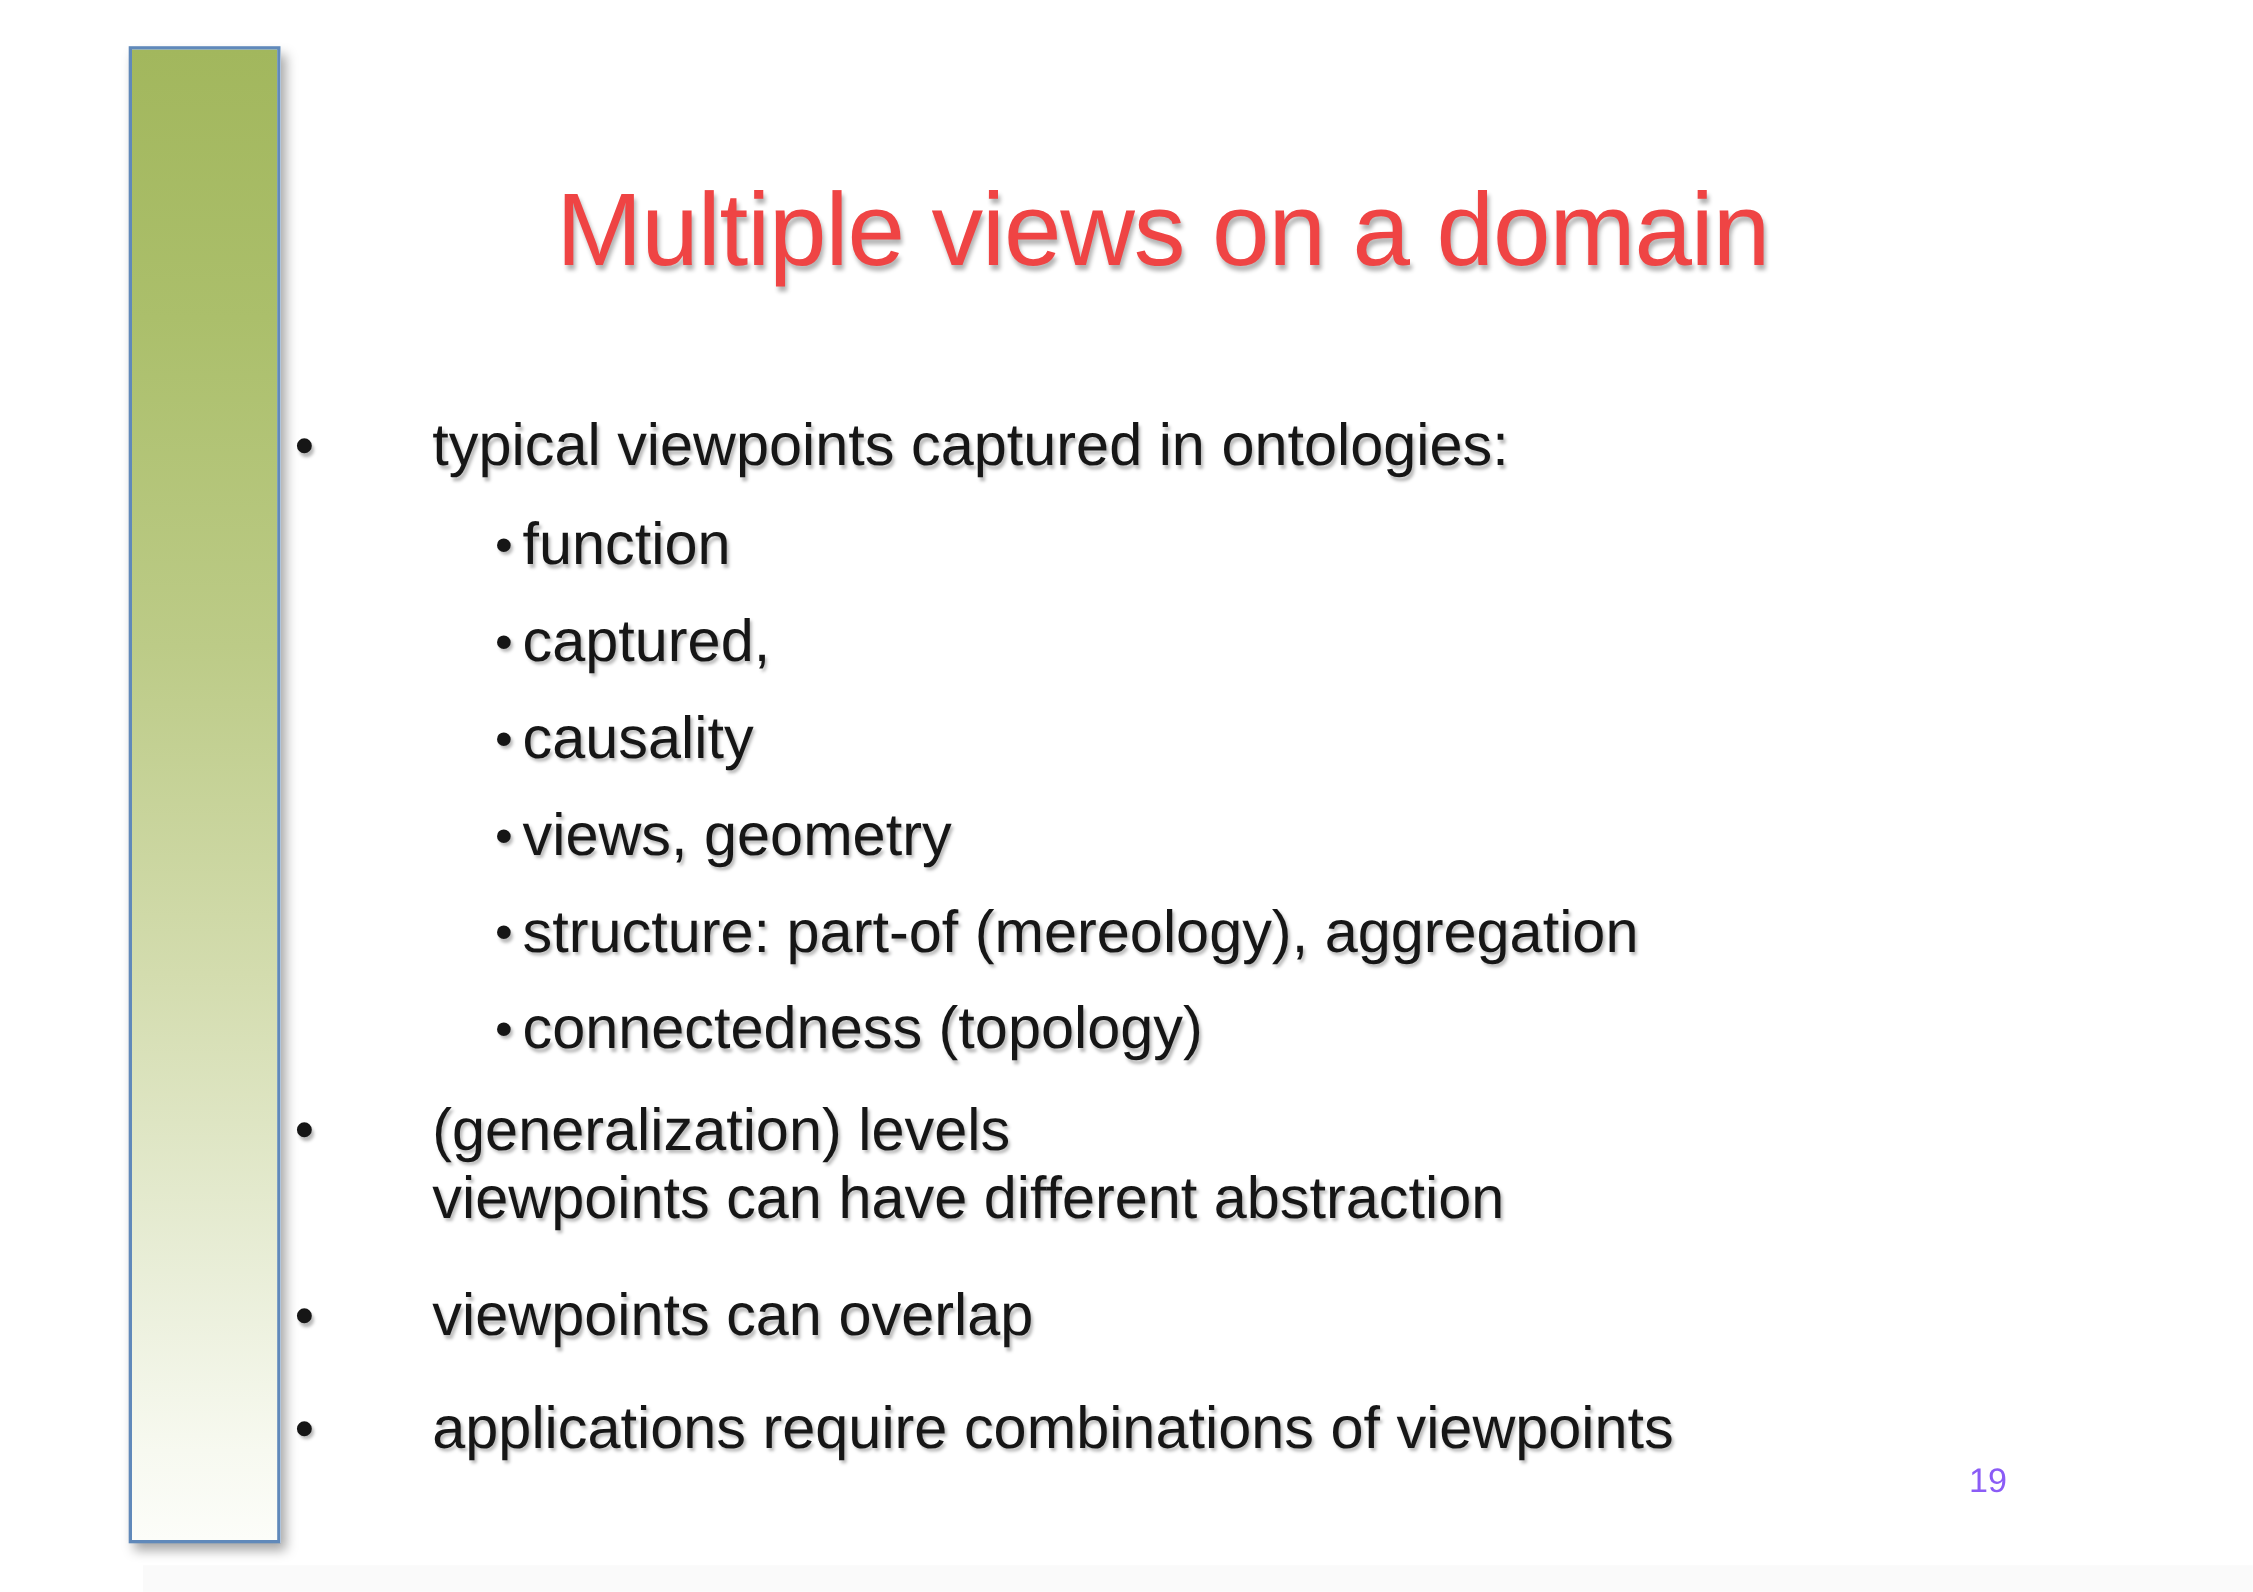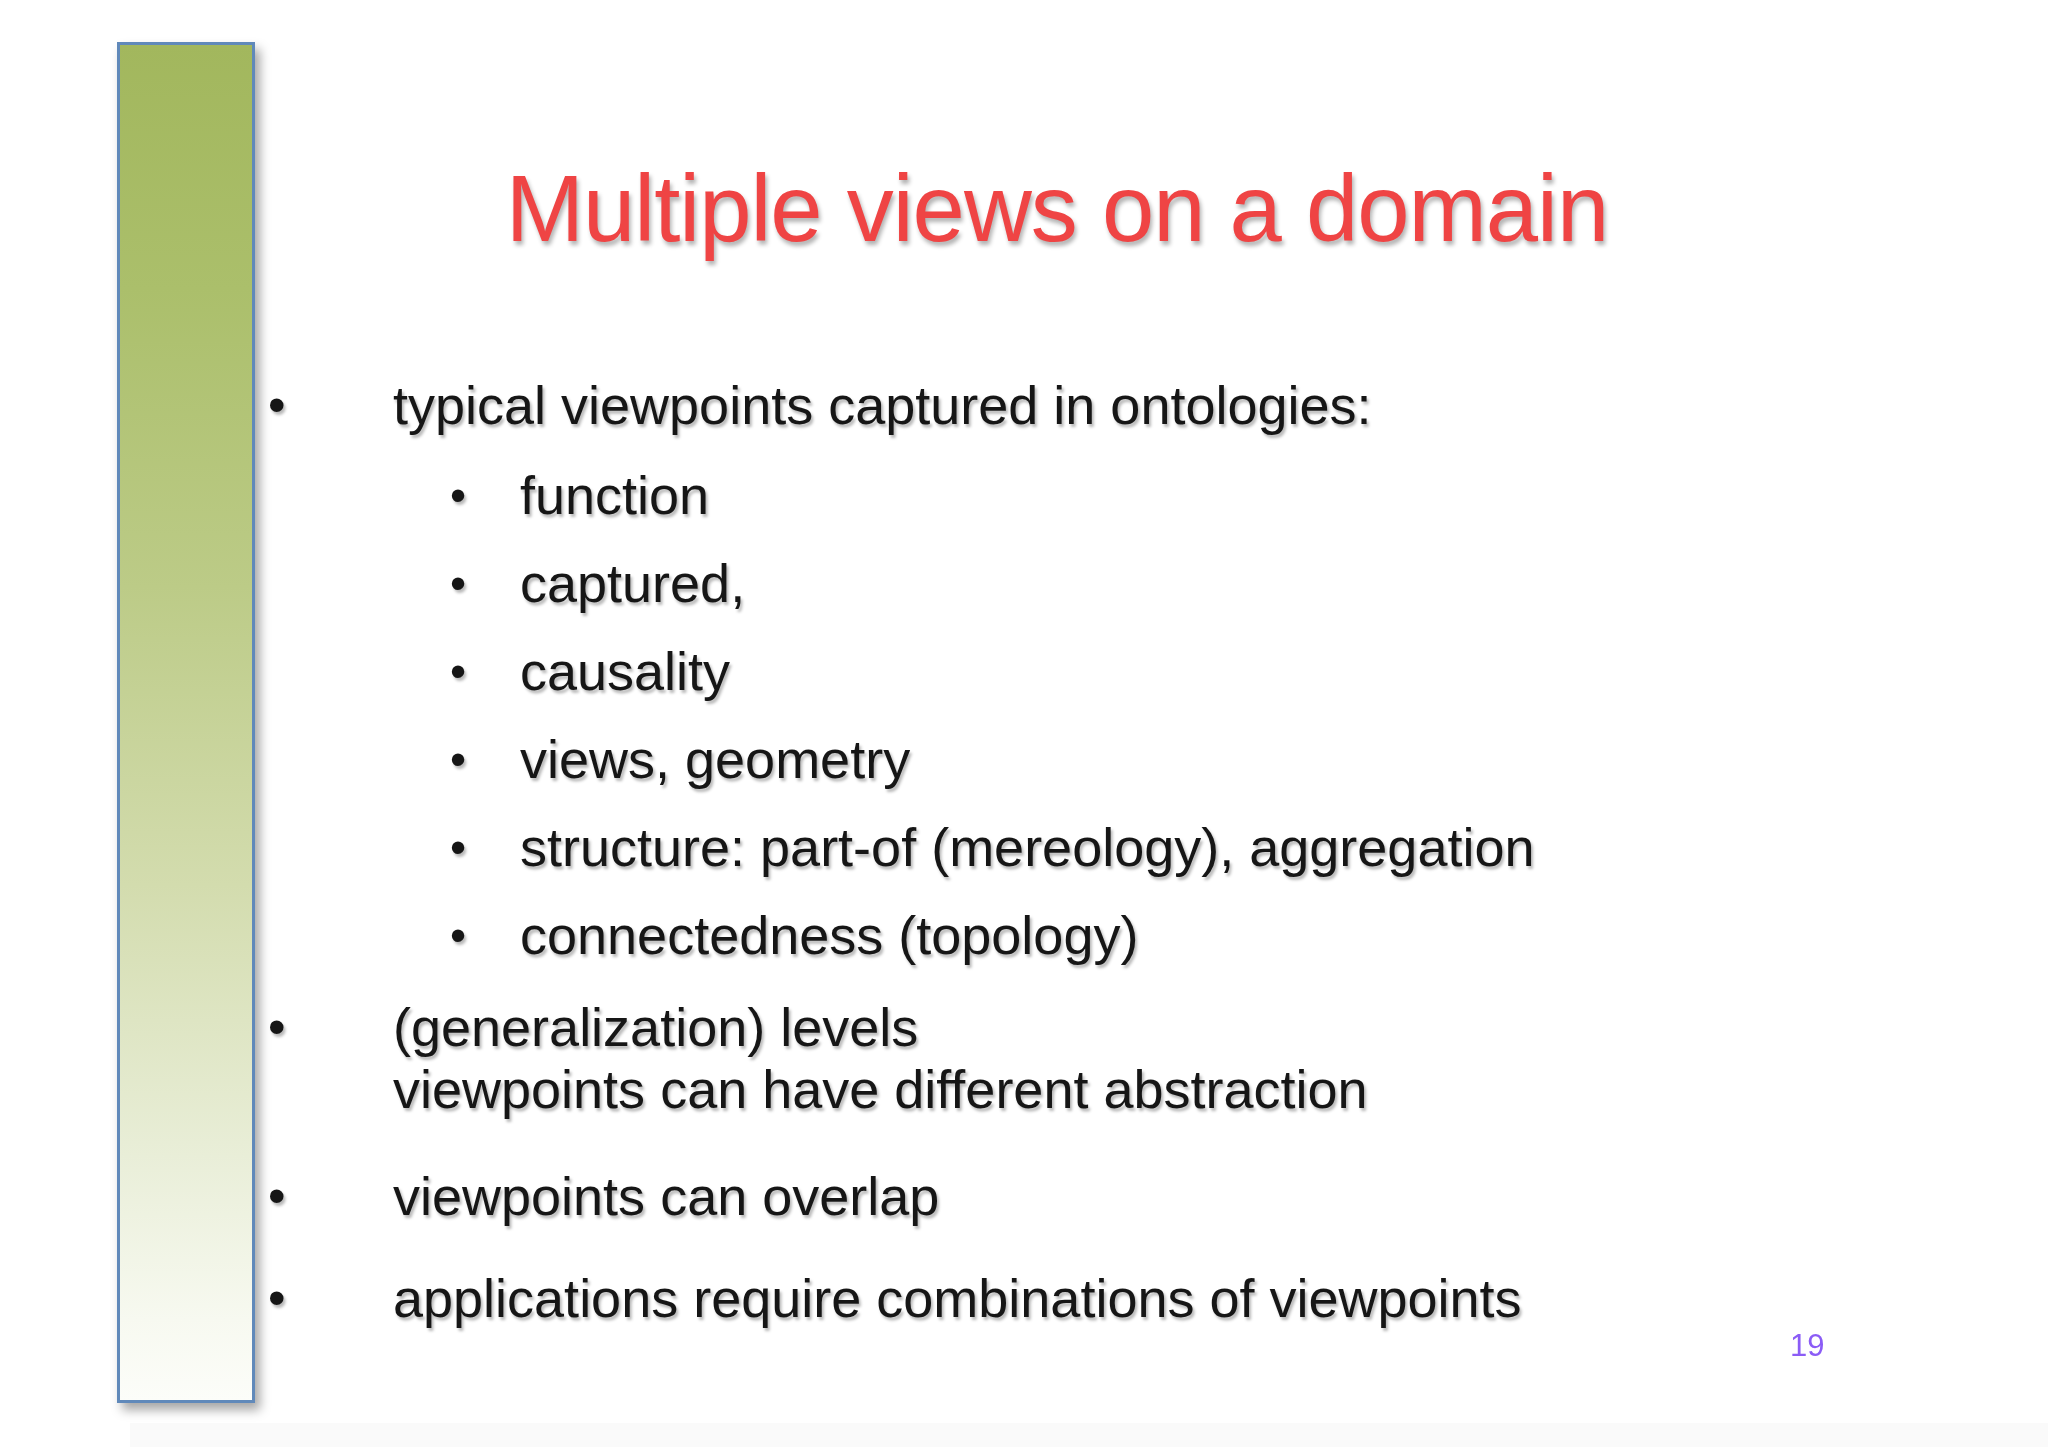--- a/index.html
+++ b/index.html
@@ -41,21 +41,21 @@
     left: 0; width: 2048px;
     font-size: 54px;
     line-height: 64px;
     text-shadow: 2px 3px 3px rgba(0,0,0,0.28);
   }
   .row .marker { position: absolute; top: 0; }
   .row .text   { position: absolute; top: 0; white-space: nowrap; }
   .row.l1 .marker { left: 268px; font-size: 50px; }
   .row.l1 .text   { left: 347px; margin-left: 46px; }
   .row.l2 .marker { left: 450px; font-size: 46px; }
-  .row.l2 .text   { left: 520px; text-align: center; }
+  .row.l2 .text   { left: 475px; text-align: center; }
 
   .row.multiline { line-height: 62px; }
   .row.multiline .text .line { white-space: nowrap; }
 
   .page-number {
     position: absolute;
     left: 1790px; top: 1328px;
     font-size: 31px;
     color: #8b5cf6;
   }

